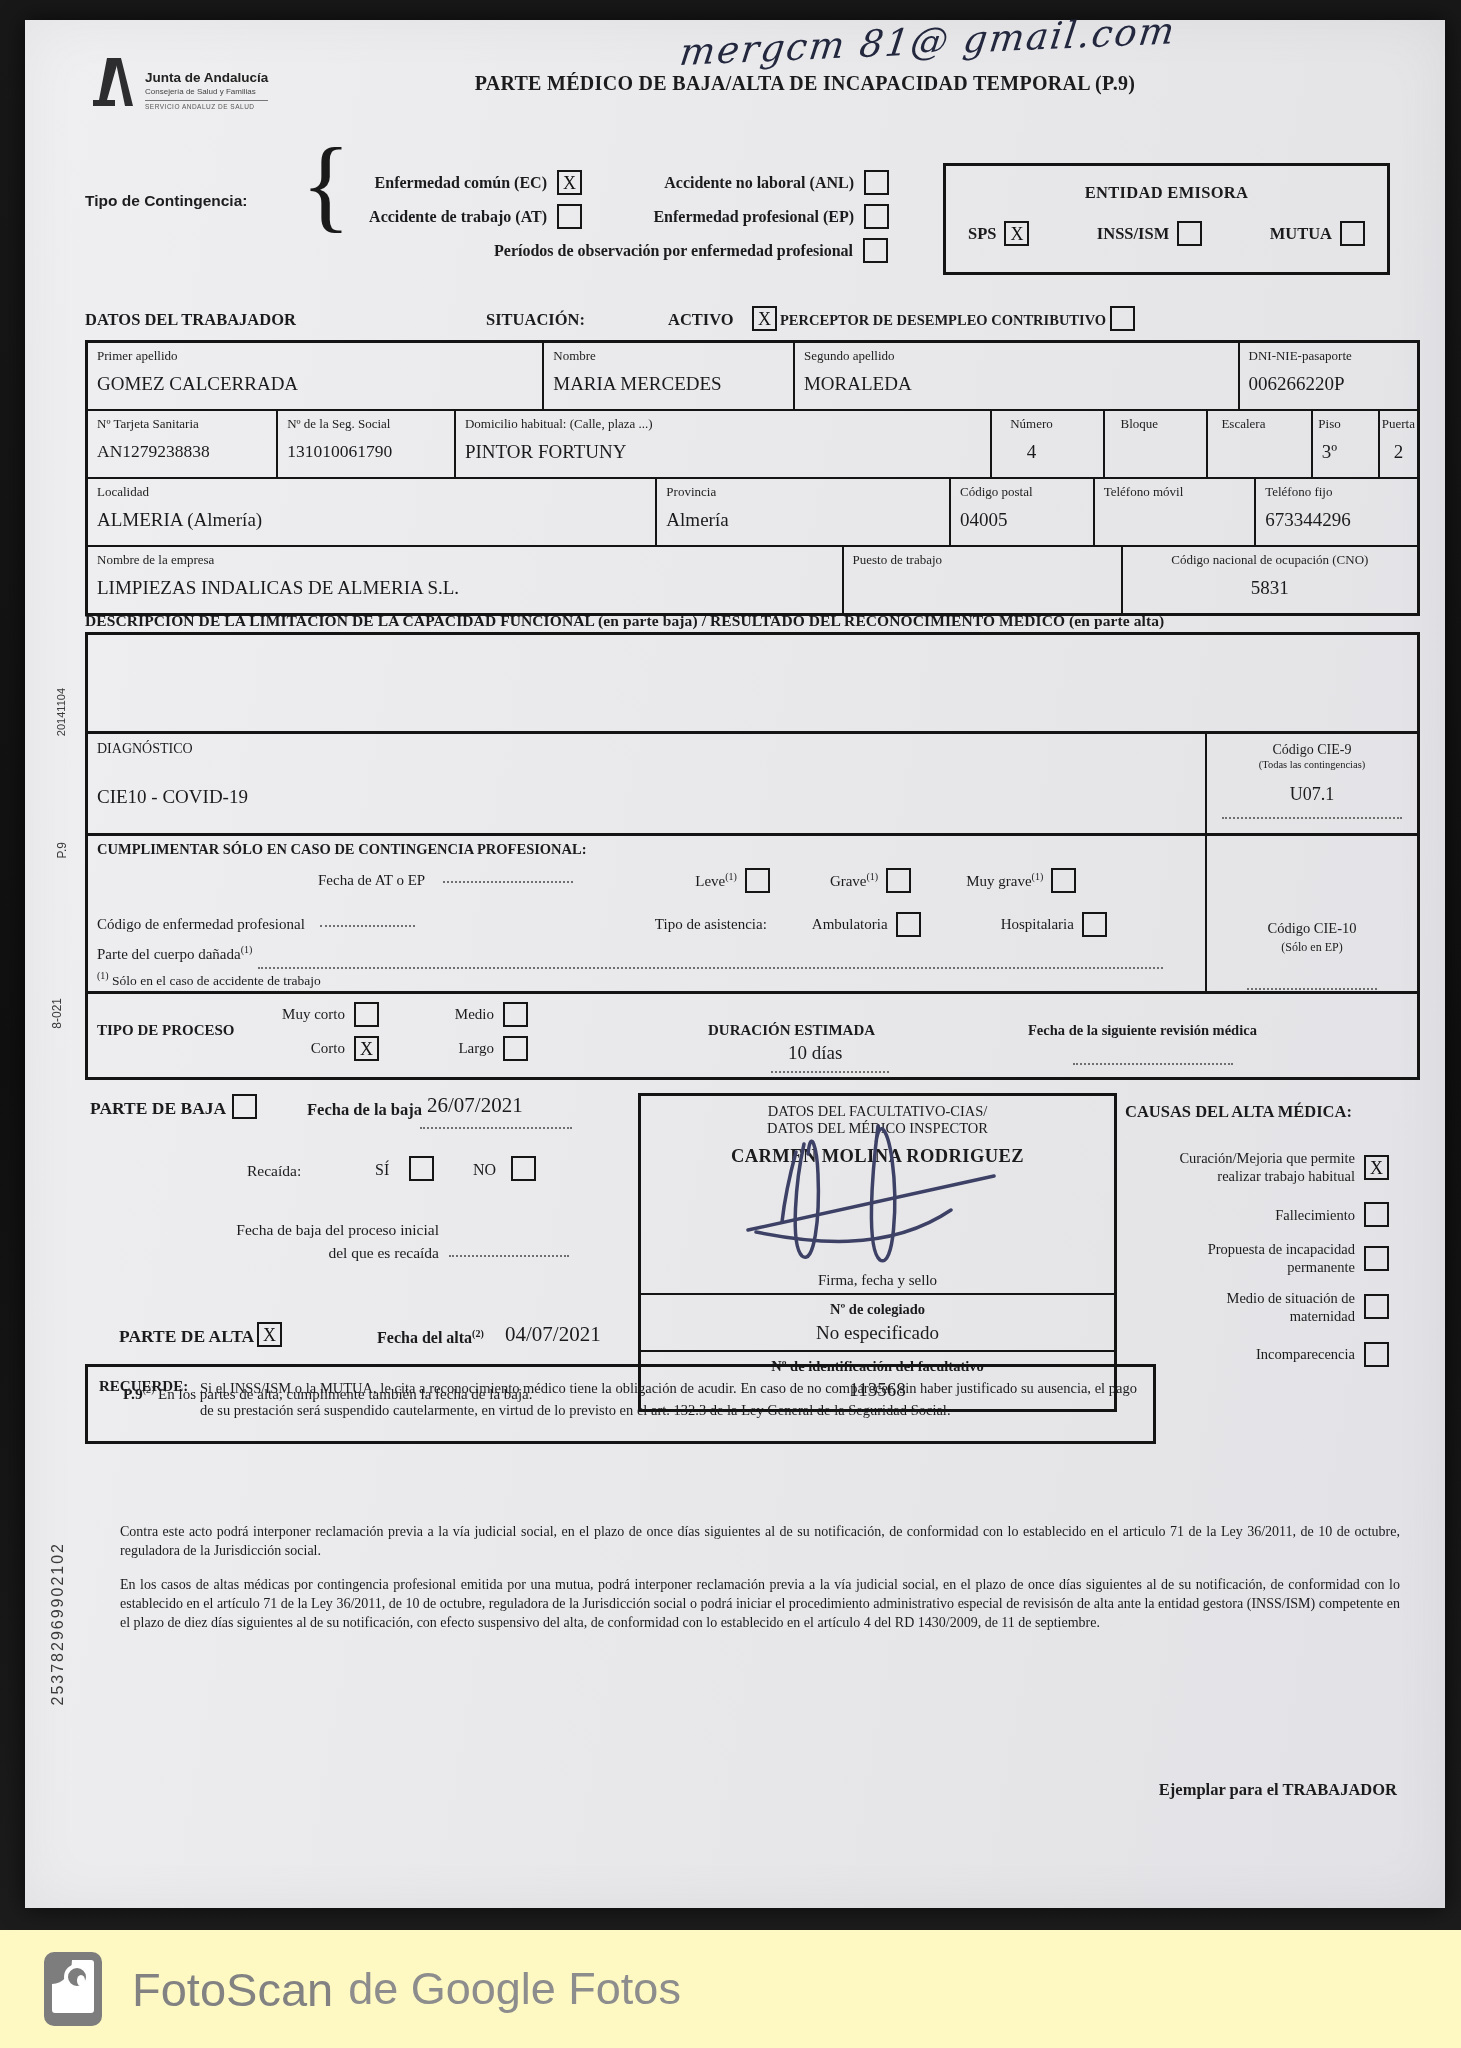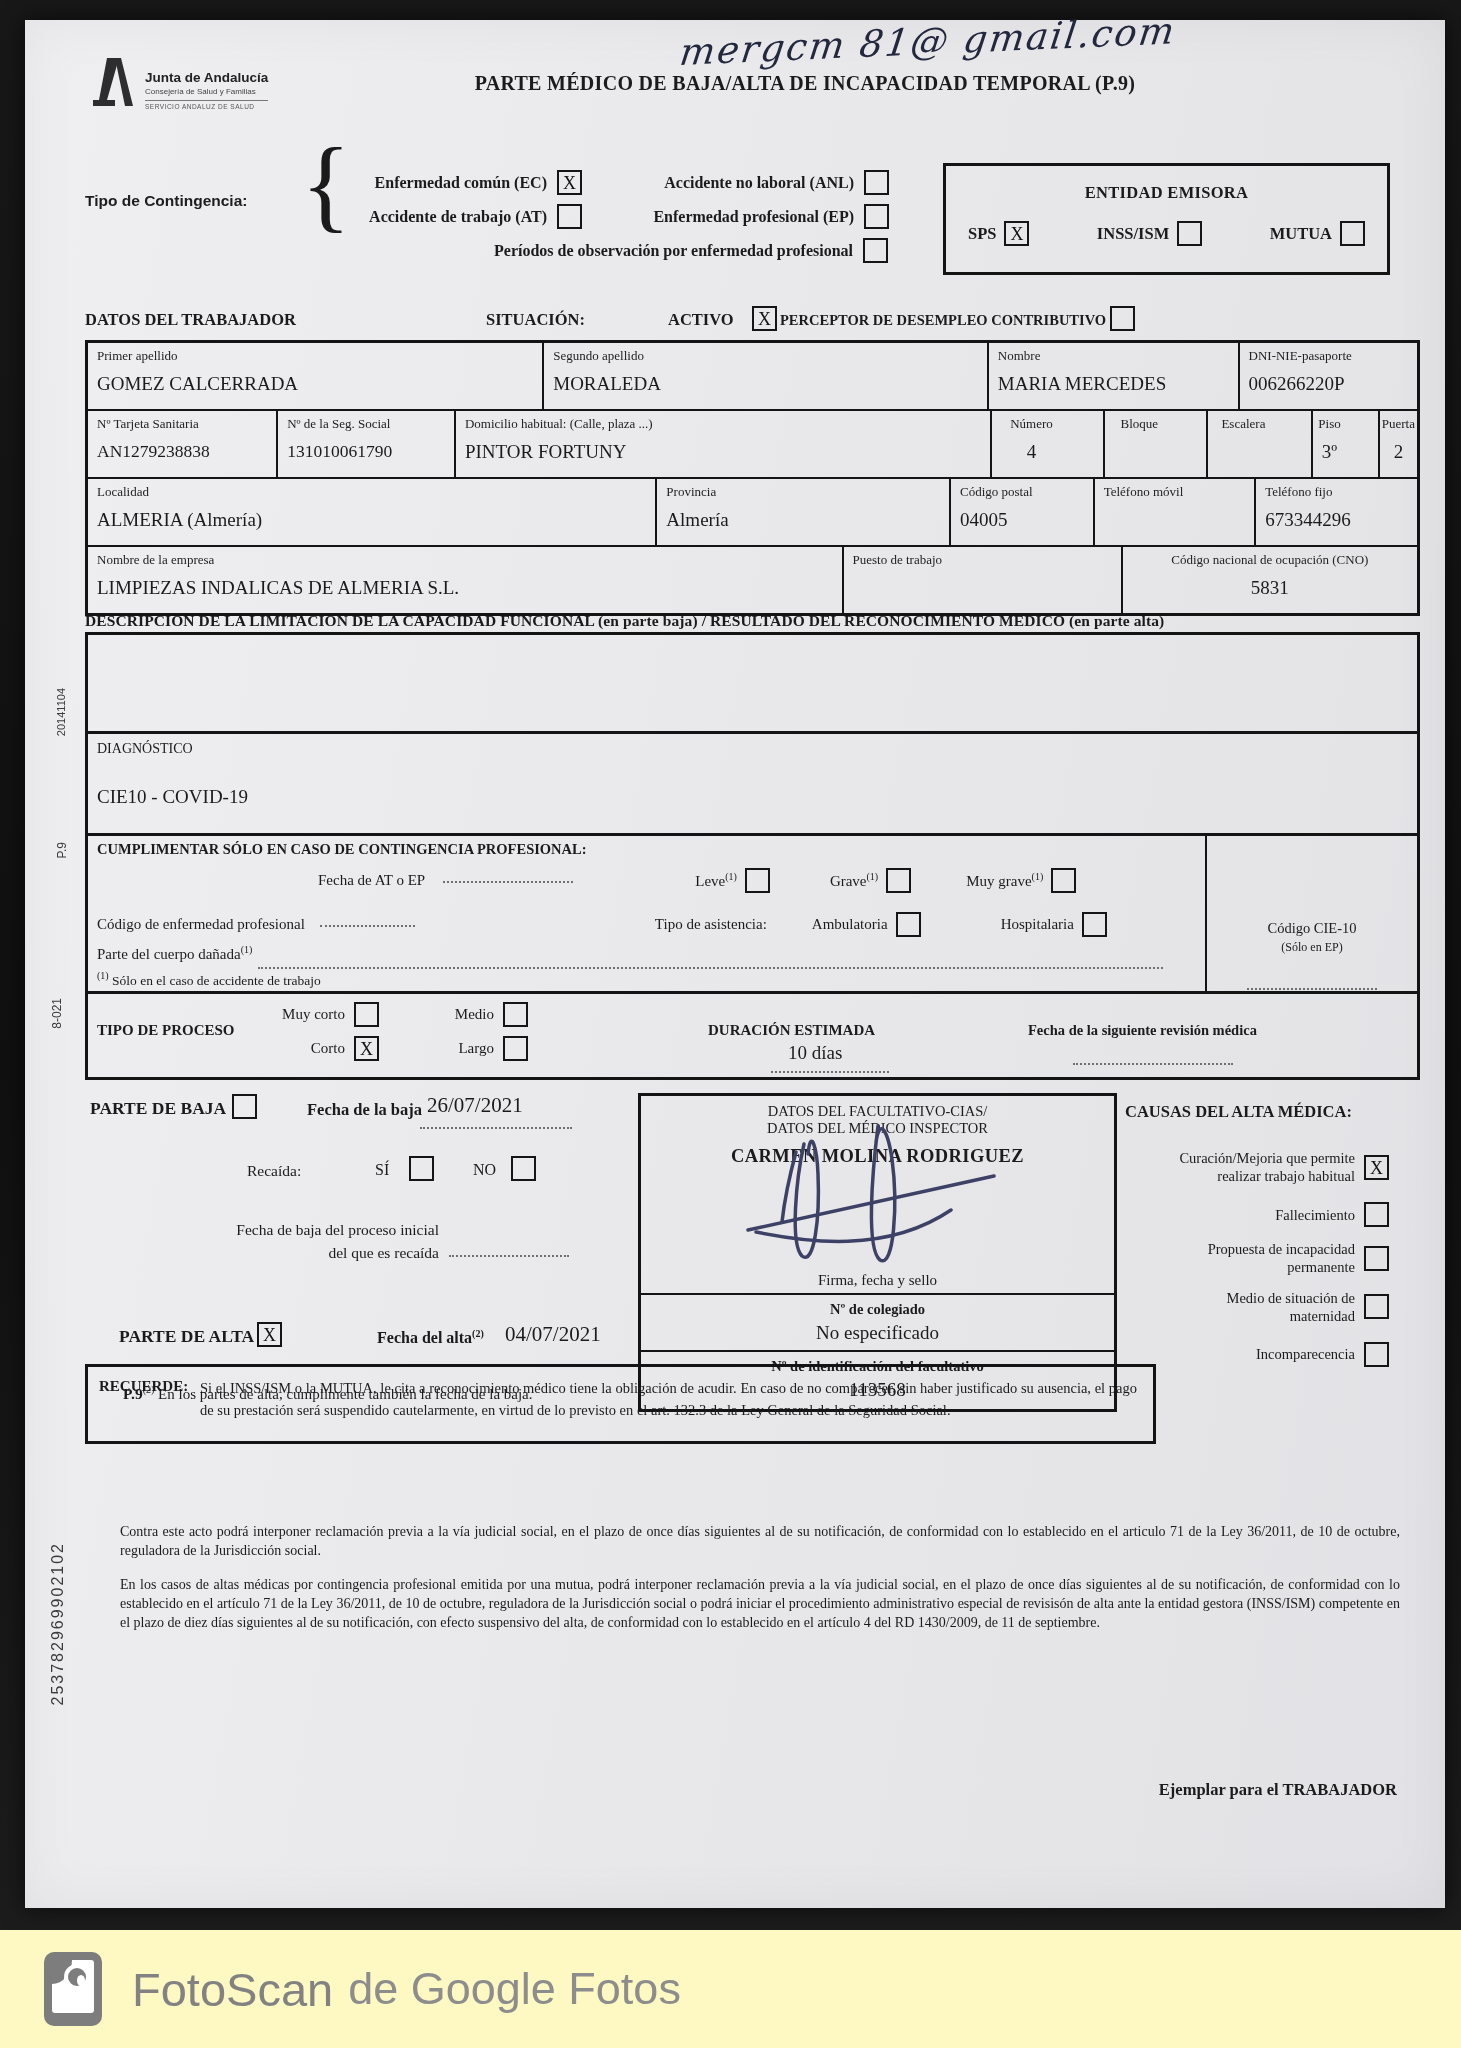--- a/index.html
+++ b/index.html
@@ -236,27 +236,27 @@
     <span class="abs box" style="left:727px; top:286px;">X</span>
     <div class="abs" style="left:755px; top:292px; font-weight:bold; font-size:14.5px;">PERCEPTOR DE DESEMPLEO CONTRIBUTIVO</div>
     <span class="abs box" style="left:1085px; top:286px;"></span>
 
     <div class="abs dtable">
       <div class="trow">
         <div class="tcell" style="width:34.3%">
             <div class="flabel">Primer apellido</div>
             <div class="fval">GOMEZ CALCERRADA</div>
           </div>
+        <div class="tcell" style="width:17.7%">
+            <div class="flabel">Nombre</div>
+            <div class="fval">MARIA MERCEDES</div>
+          </div>
         <div class="tcell" style="width:33.5%">
             <div class="flabel">Segundo apellido</div>
             <div class="fval">MORALEDA</div>
-          </div>
-        <div class="tcell" style="width:17.7%">
-            <div class="flabel">Nombre</div>
-            <div class="fval">MARIA MERCEDES</div>
           </div>
         <div class="tcell" style="width:14.5%">
             <div class="flabel">DNI-NIE-pasaporte</div>
             <div class="fval">006266220P</div>
           </div>
       </div>
       <div class="trow">
         <div class="tcell" style="width:14.2%">
             <div class="flabel">Nº Tarjeta Sanitaria</div>
             <div class="fval" style="font-size:17.5px">AN1279238838</div>
@@ -330,20 +330,26 @@
 
     <div class="abs desc-title">DESCRIPCIÓN DE LA LIMITACIÓN DE LA CAPACIDAD FUNCIONAL (en parte baja) / RESULTADO DEL RECONOCIMIENTO MÉDICO (en parte alta)</div>
     <div class="abs bigbox">
       <div class="bb-row bb-desc">
         <div class="bb-left"><span></span></div>
       </div>
       <div class="bb-row bb-diag">
         <div class="bb-left">
           <div class="diag-label">DIAGNÓSTICO</div>
           <div class="diag-val">CIE10 - COVID-19</div>
+        </div>
+        <div class="bb-right">
+          <div class="cie-h">Código CIE-9</div>
+          <div class="cie-sub">(Todas las contingencias)</div>
+          <div class="cie-val">U07.1</div>
+          <span class="dots" style="width:180px; margin-top:2px;"></span>
         </div>
       </div>
       <div class="bb-row bb-prof">
         <div class="bb-left">
           <div class="prof-title">CUMPLIMENTAR SÓLO EN CASO DE CONTINGENCIA PROFESIONAL:</div>
           <div class="prof-r" style="top:32px;">
             <span style="margin-left:230px;">Fecha de AT o EP</span>
             <span class="dots" style="width:130px; margin-left:18px;"></span>
             <span style="margin-left:122px;"><span>Leve</span><sup class="fn">(1)</sup></span>
             <span class="box" style="margin-left:8px;"></span>

